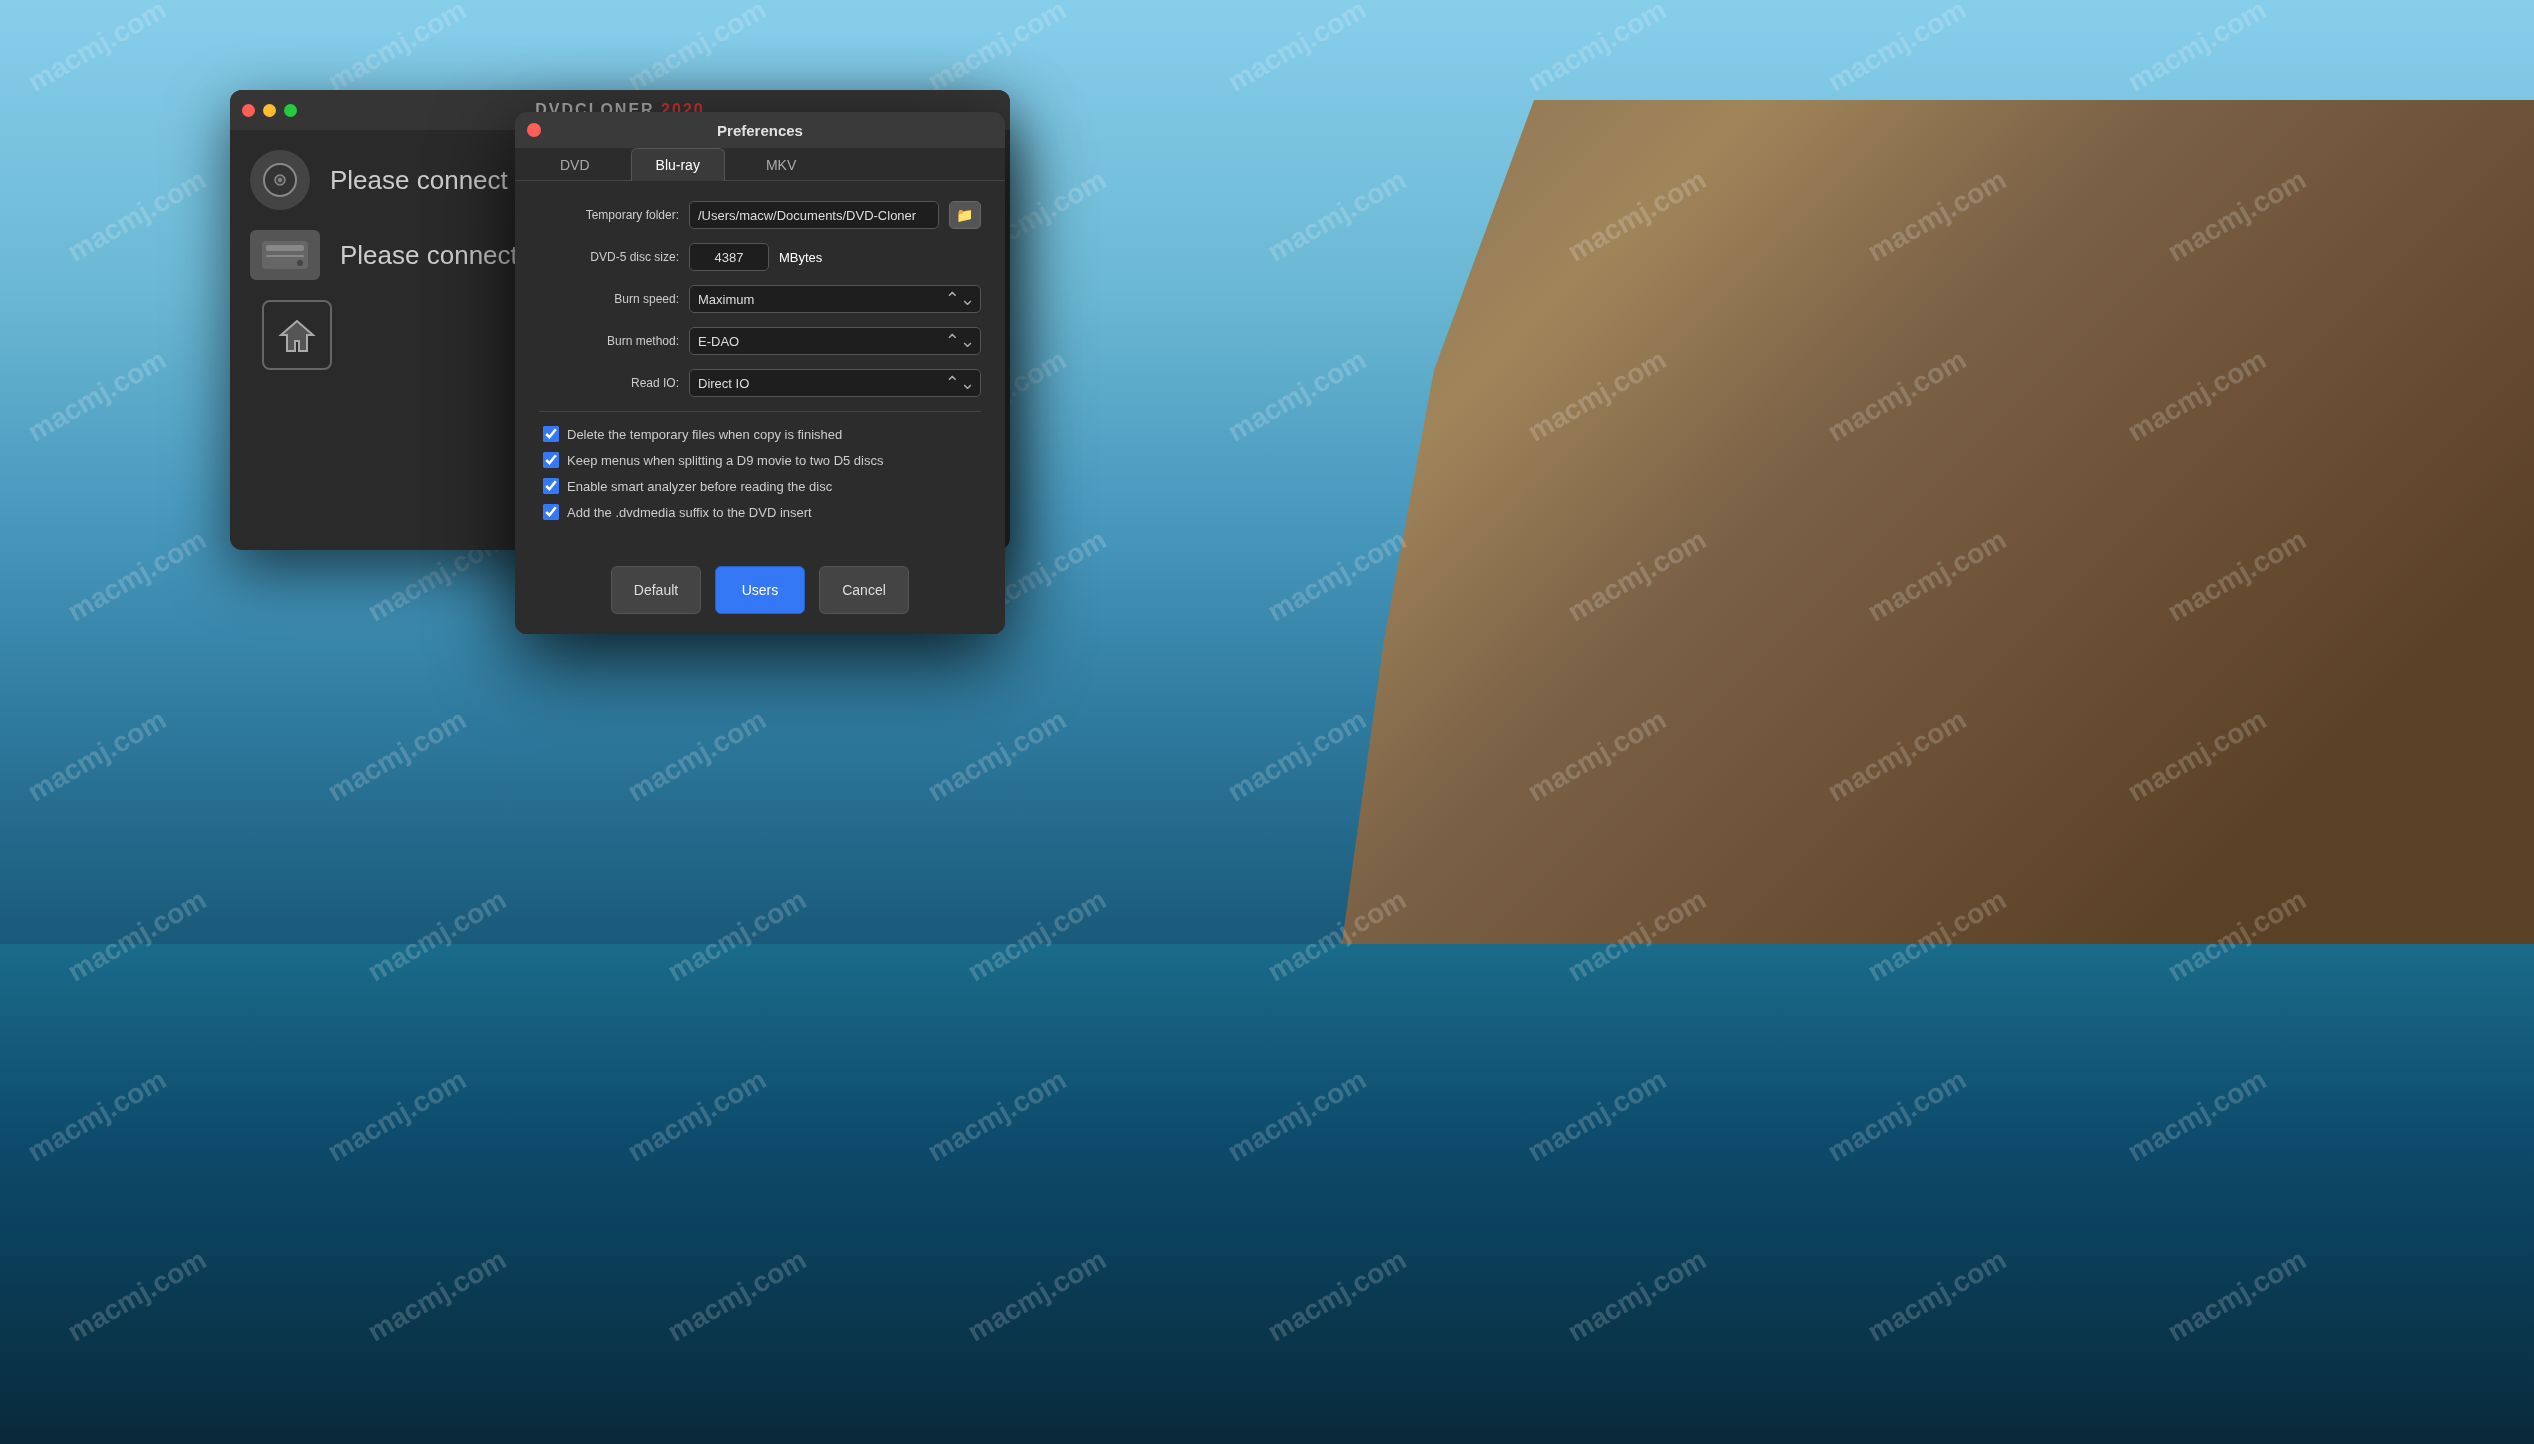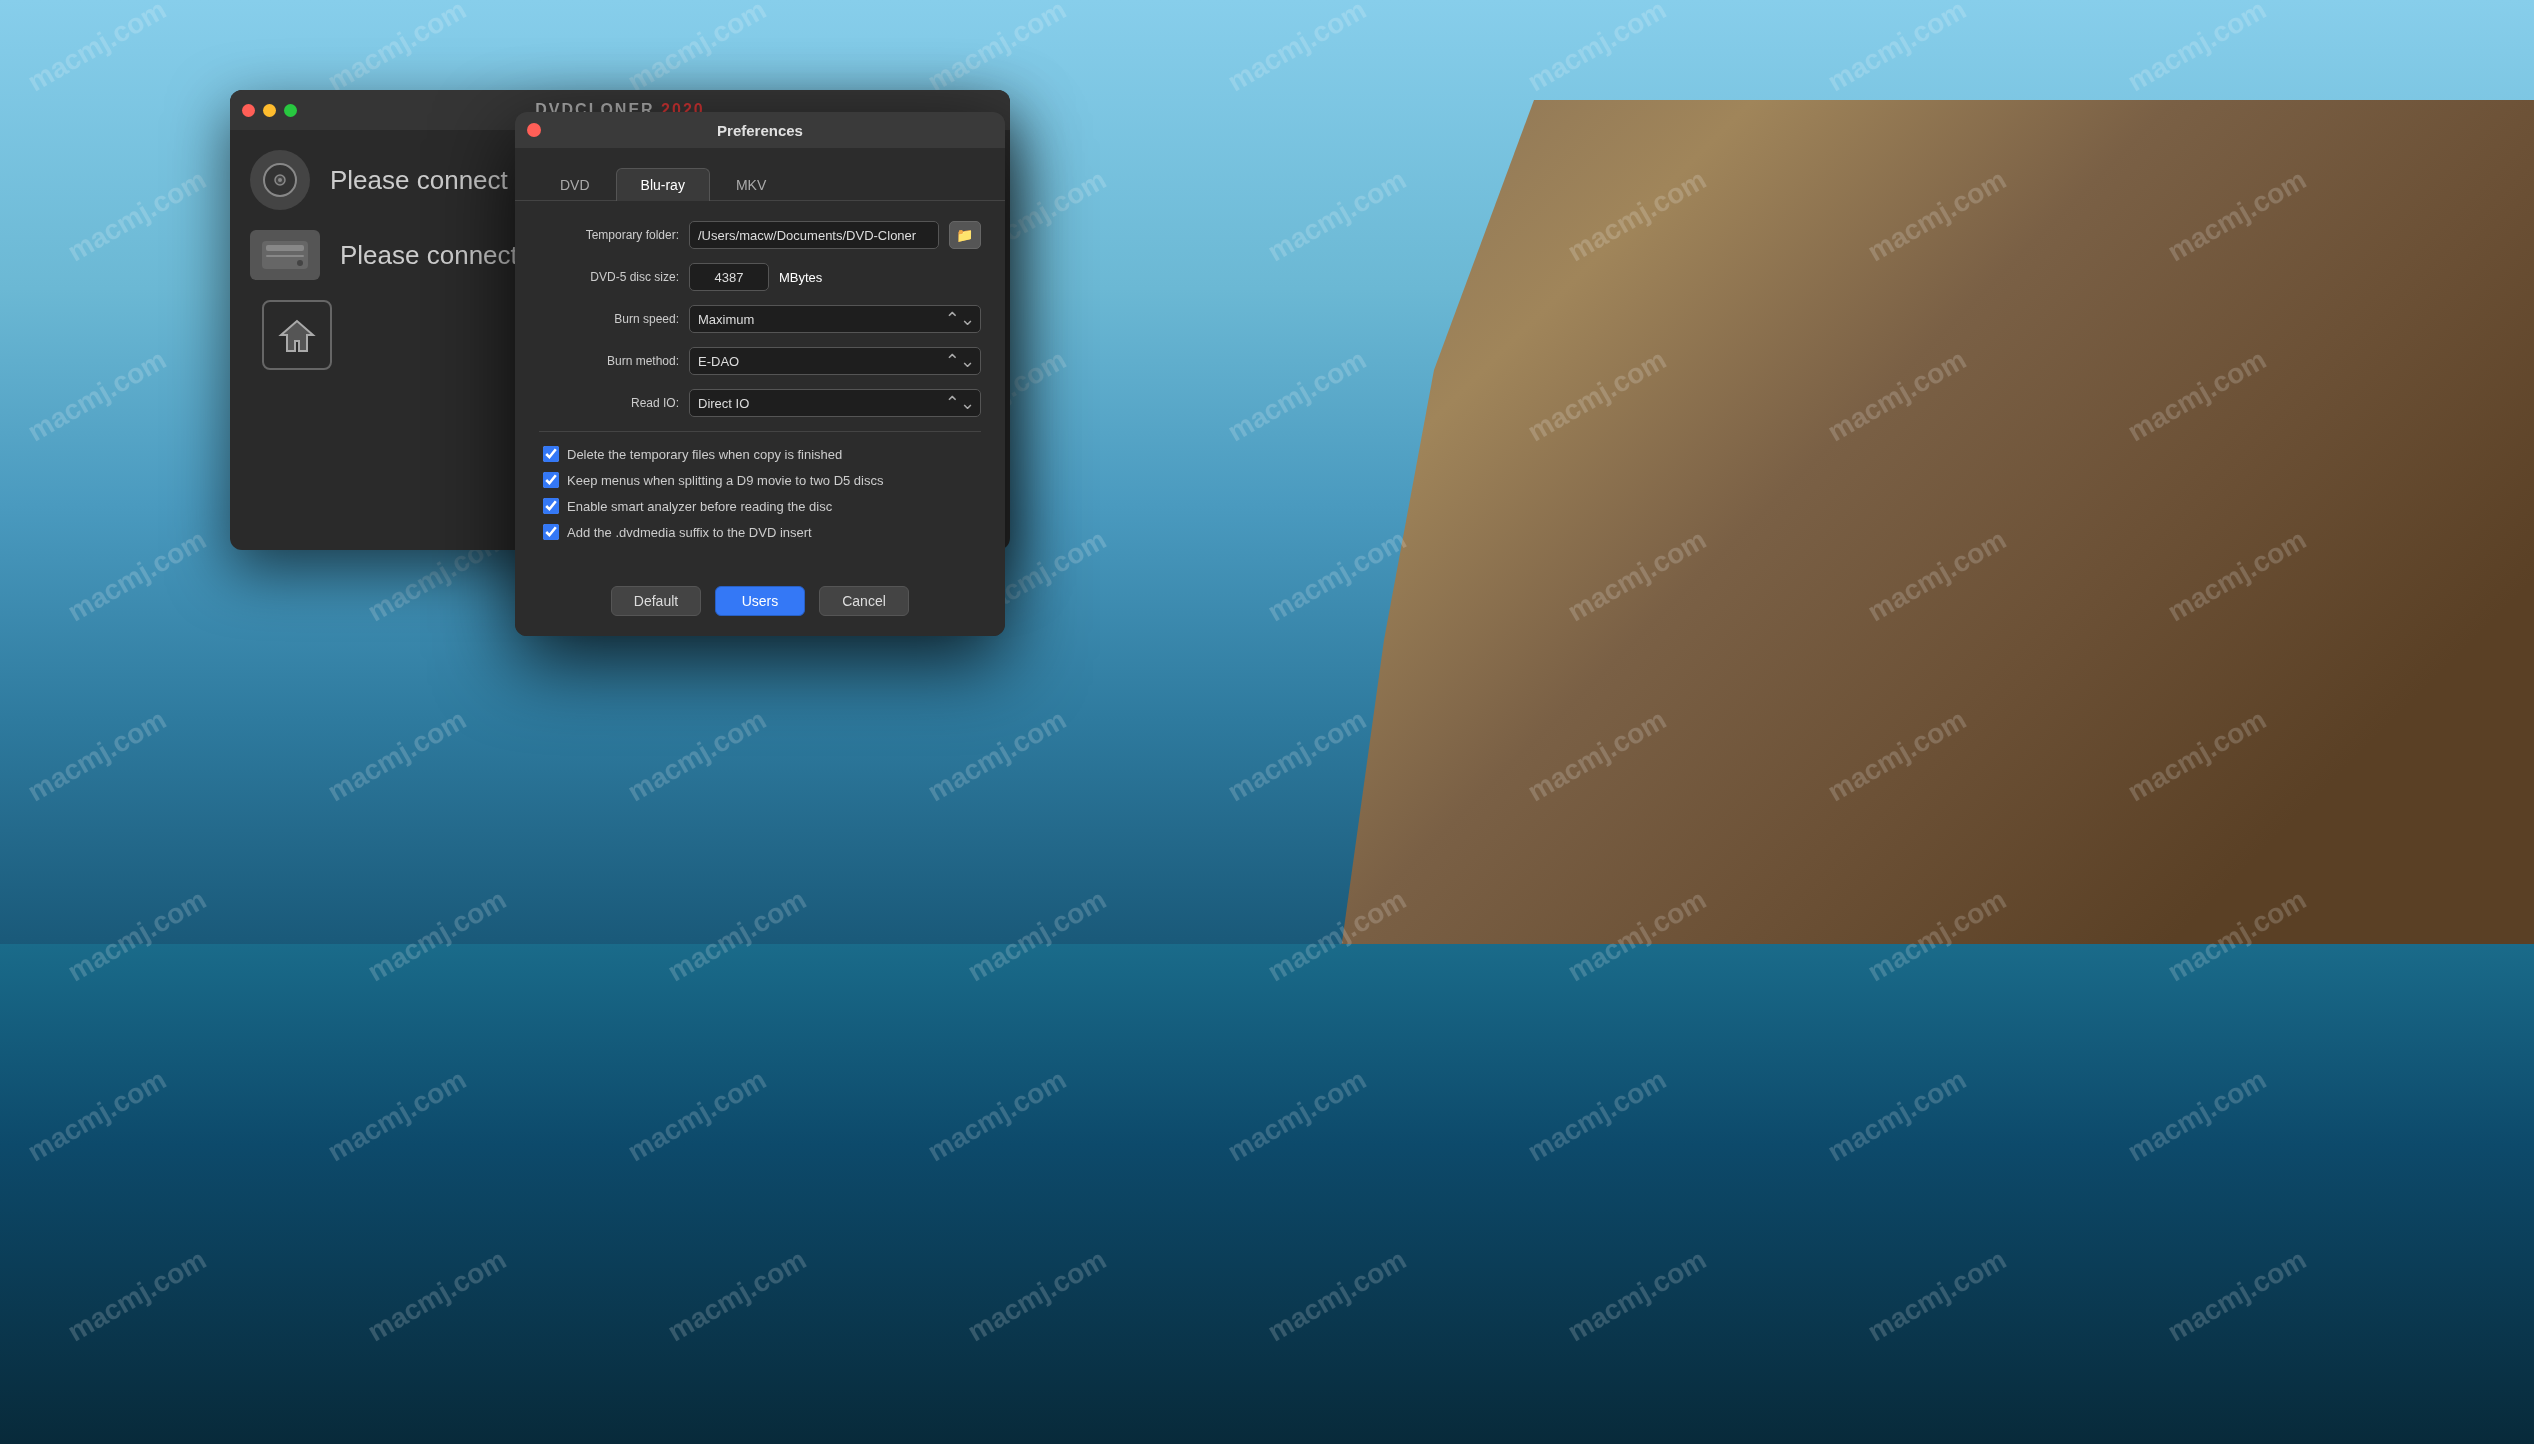--- a/index.html
+++ b/index.html
@@ -188,22 +188,22 @@
       color: #e0e0e0;
       font-size: 15px;
       font-weight: 600;
     }
 
     
     .prefs-tabs {
       display: flex;
       background: #2c2c2c;
       border-bottom: 1px solid #444;
-      padding: 20px 20px 0;
-      gap: 1px;
+      padding: 0 20px 0;
+      gap: 16px;
     }
     .prefs-tab {
       padding: 8px 24px;
       color: #aaa;
       font-size: 14px;
       cursor: pointer;
       border-radius: 6px 6px 0 0;
       border: 1px solid transparent;
       border-bottom: none;
       margin-bottom: -1px;
@@ -324,21 +324,21 @@
     
     .prefs-buttons {
       display: flex;
       justify-content: center;
       gap: 14px;
       padding: 16px 24px 20px;
       background: #2c2c2c;
     }
     .prefs-btn {
       min-width: 90px;
-      height: 30px;
+      height: 48px;
       border-radius: 6px;
       font-size: 14px;
       font-weight: 500;
       cursor: pointer;
       border: 1px solid #555;
       padding: 0 20px;
     }
     .prefs-btn-default {
       background: #444;
       color: #ddd;

